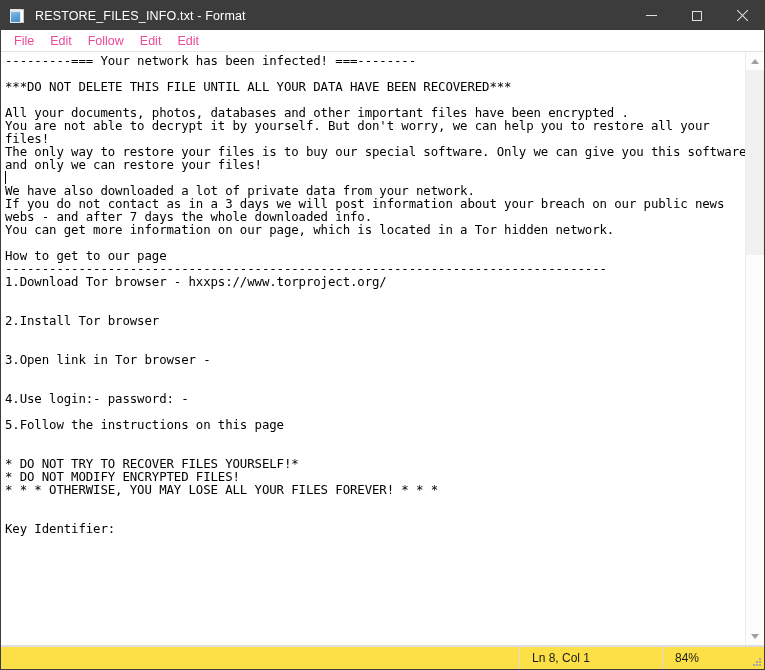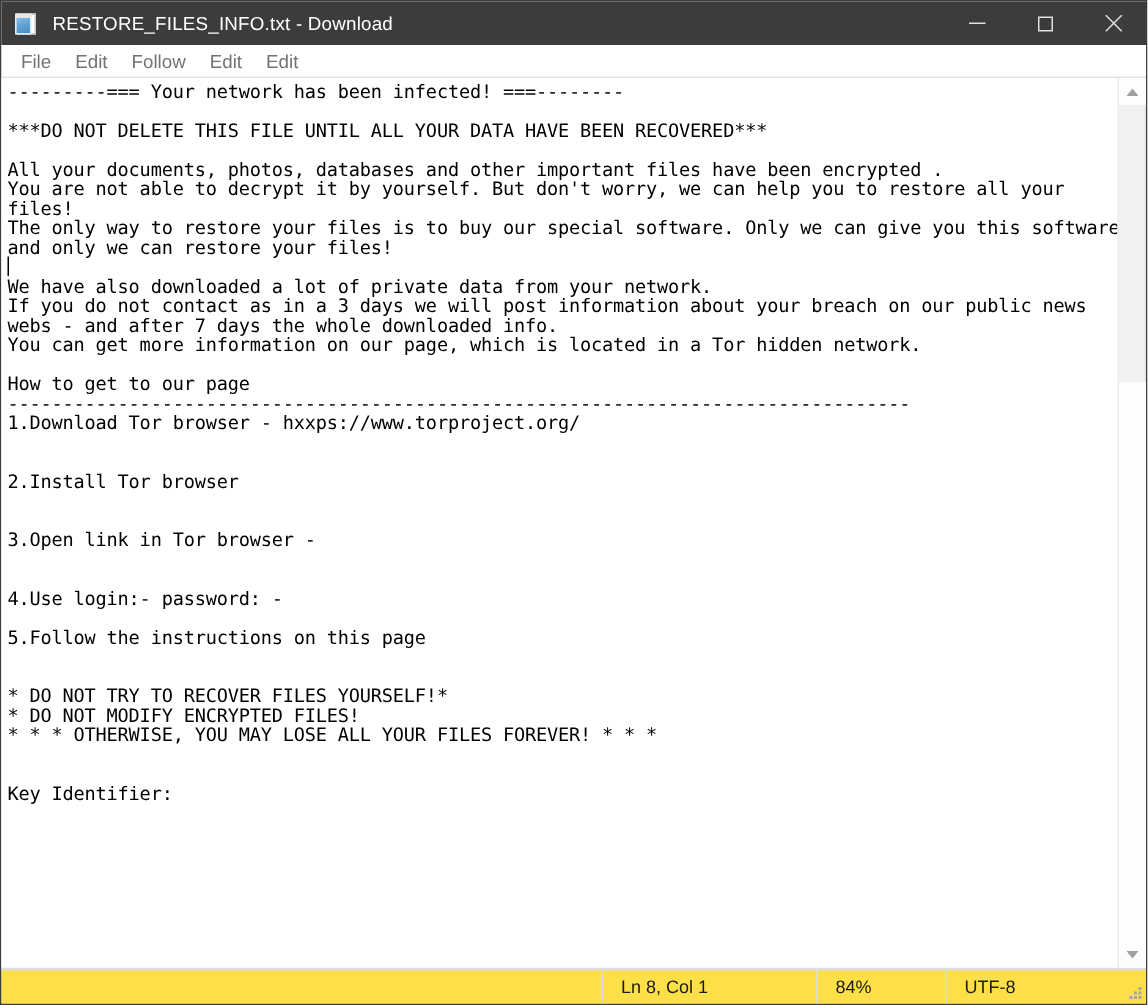--- a/index.html
+++ b/index.html
@@ -118,21 +118,21 @@
     min-height: 21px;
     background: #ffffff;
     display: flex;
     align-items: center;
     padding-left: 5px;
     border-bottom: 1px solid #e3e3e3;
     user-select: none;
   }
   .menuitem {
     font-size: 12.5px;
-    color: #737373;
+    color: #ec4899;
     padding: 0 8px;
     line-height: 20px;
     white-space: nowrap;
     font-family: "Liberation Sans", sans-serif;
   }
 
   
   .editor-area {
     flex: 1 1 auto;
     display: flex;
@@ -244,21 +244,21 @@
 <body>
 
 <div class="window">
 
   <div class="titlebar">
     <div class="title-icon">
       <div class="pad-back"></div>
       <div class="pad-front"></div>
       <div class="pad-spiral"></div>
     </div>
-    <div class="title-text">RESTORE_FILES_INFO.txt - Download</div>
+    <div class="title-text">RESTORE_FILES_INFO.txt - Format</div>
     <div class="winbuttons">
       <div class="winbtn">
         <div class="glyph-min"></div>
       </div>
       <div class="winbtn">
         <div class="glyph-max"></div>
       </div>
       <div class="winbtn close">
         <div class="glyph-close"></div>
       </div>
@@ -324,21 +324,20 @@
       <div class="sb-arrow">
         <div class="arrow-down"></div>
       </div>
     </div>
   </div>
 
   <div class="statusbar">
     <div class="sb-spacer"></div>
     <div class="sb-cell ln">Ln 8, Col 1</div>
     <div class="sb-cell zoom">84%</div>
-    <div class="sb-cell enc">UTF-8</div>
     <div class="grip">
       <svg width="11" height="11" viewBox="0 0 11 11">
         <g fill="#a6a6a6">
           <rect x="8" y="2" width="2" height="2"></rect>
           <rect x="5" y="5" width="2" height="2"></rect>
             <rect x="8" y="5" width="2" height="2"></rect>
           <rect x="2" y="8" width="2" height="2"></rect>
             <rect x="5" y="8" width="2" height="2"></rect>
             <rect x="8" y="8" width="2" height="2"></rect>
         </g>

